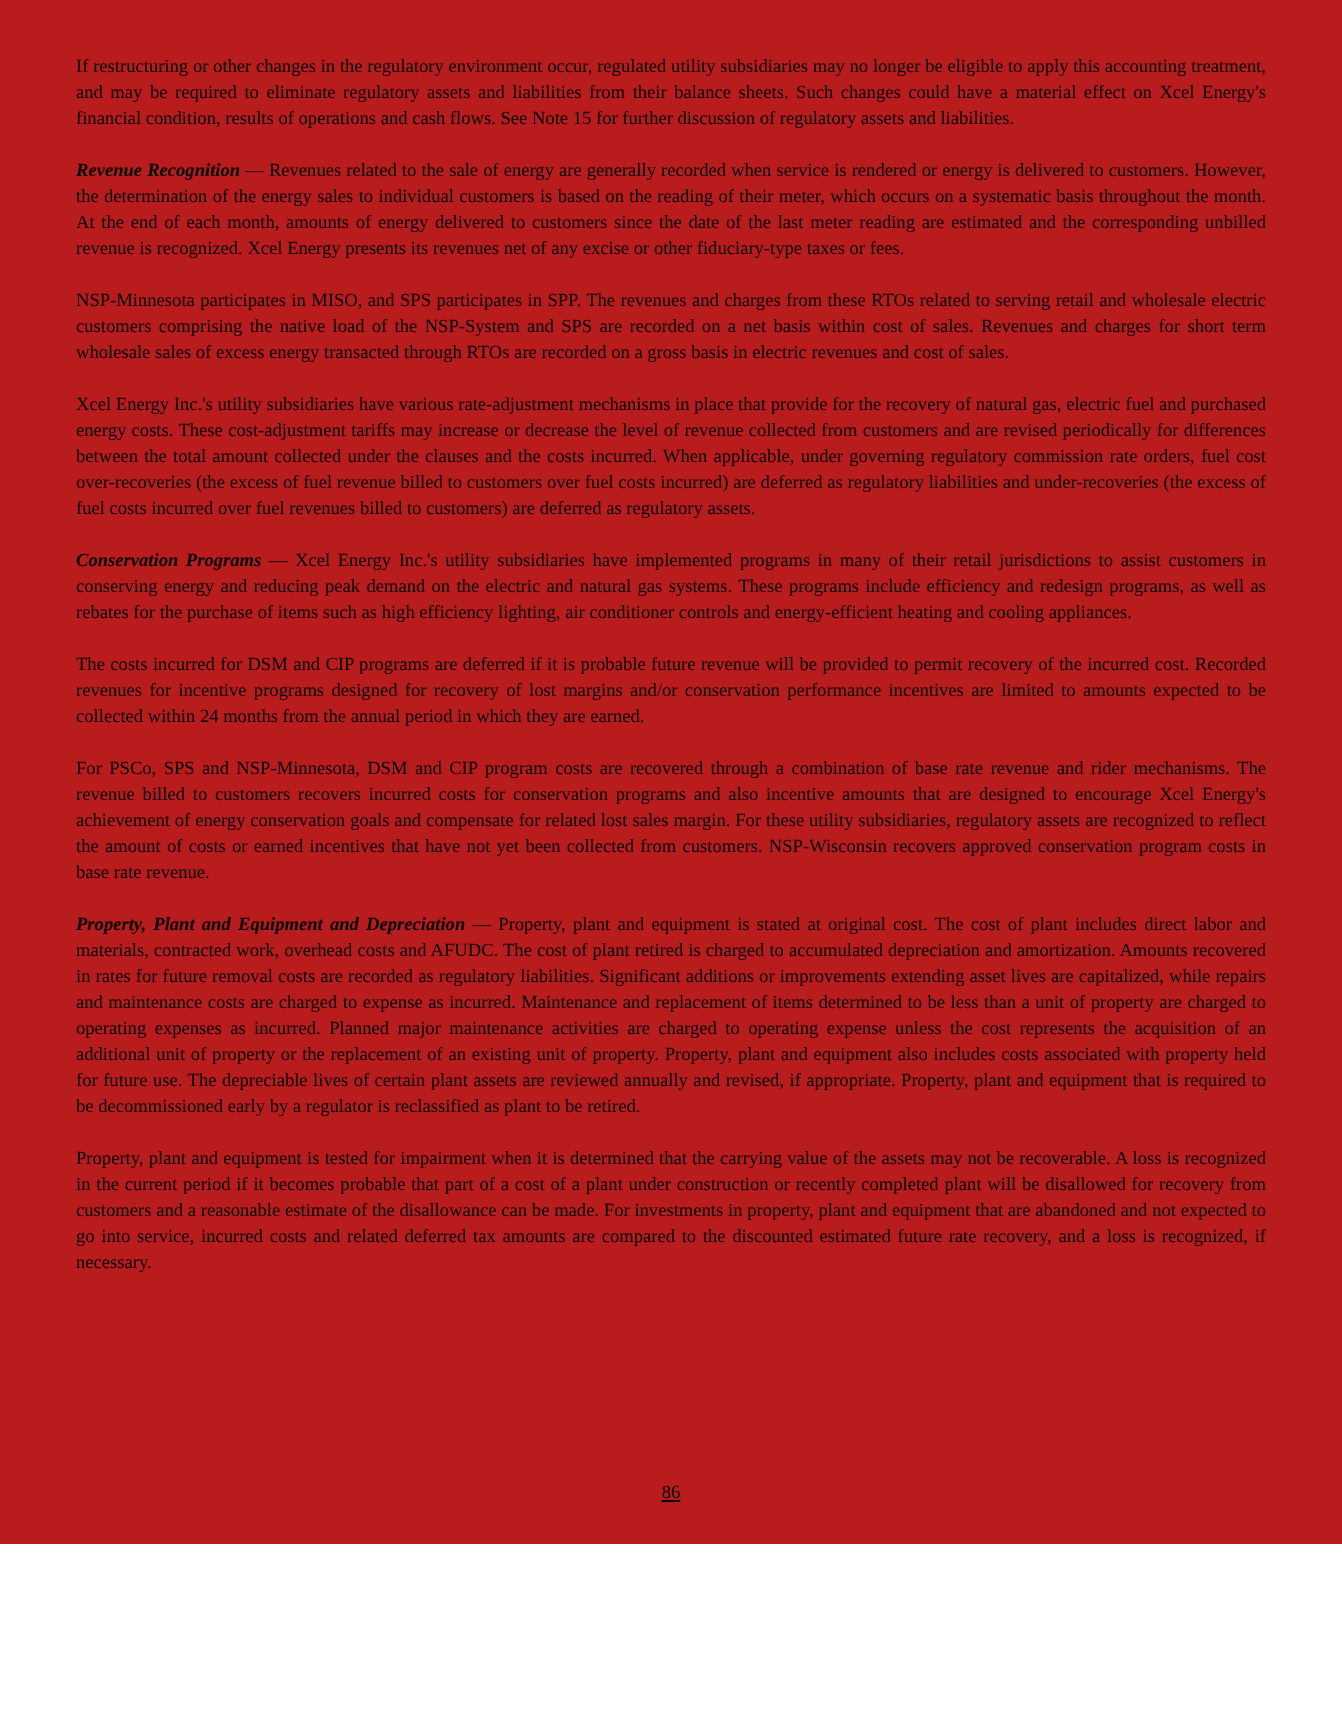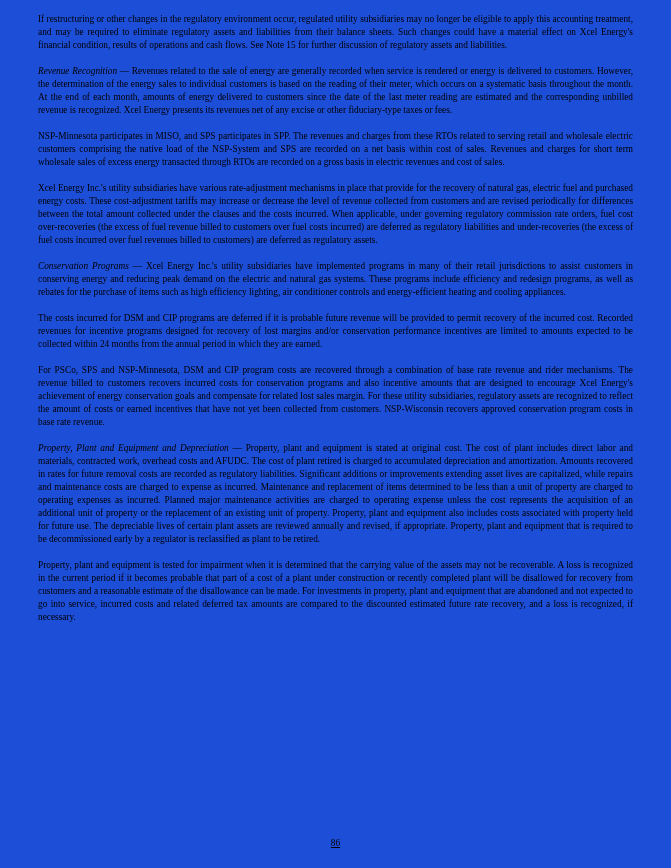--- a/index.html
+++ b/index.html
@@ -7,32 +7,32 @@
   body {
     width: 671px;
     height: 868px;
     font-family: "Liberation Serif", serif;
     color: #000000;
     overflow: hidden;
   }
   .page {
     position: relative;
     width: 671px;
-    height: 868px;
-    padding: 13px 38px 40px 38px;
-    background: #1d4ed8;
+    height: 772px;
+    padding: 28px 38px 40px 38px;
+    background: #b91c1c;
   }
   .para {
     font-size: 9.3px;
     line-height: 13px;
     text-align: justify;
     margin-bottom: 13px;
   }
   .lead {
-    font-weight: 400;
+    font-weight: 700;
     font-style: italic;
   }
   .page-number {
     position: absolute;
     bottom: 20px;
     left: 0;
     right: 0;
     text-align: center;
     font-size: 9.3px;
     text-decoration: underline;

